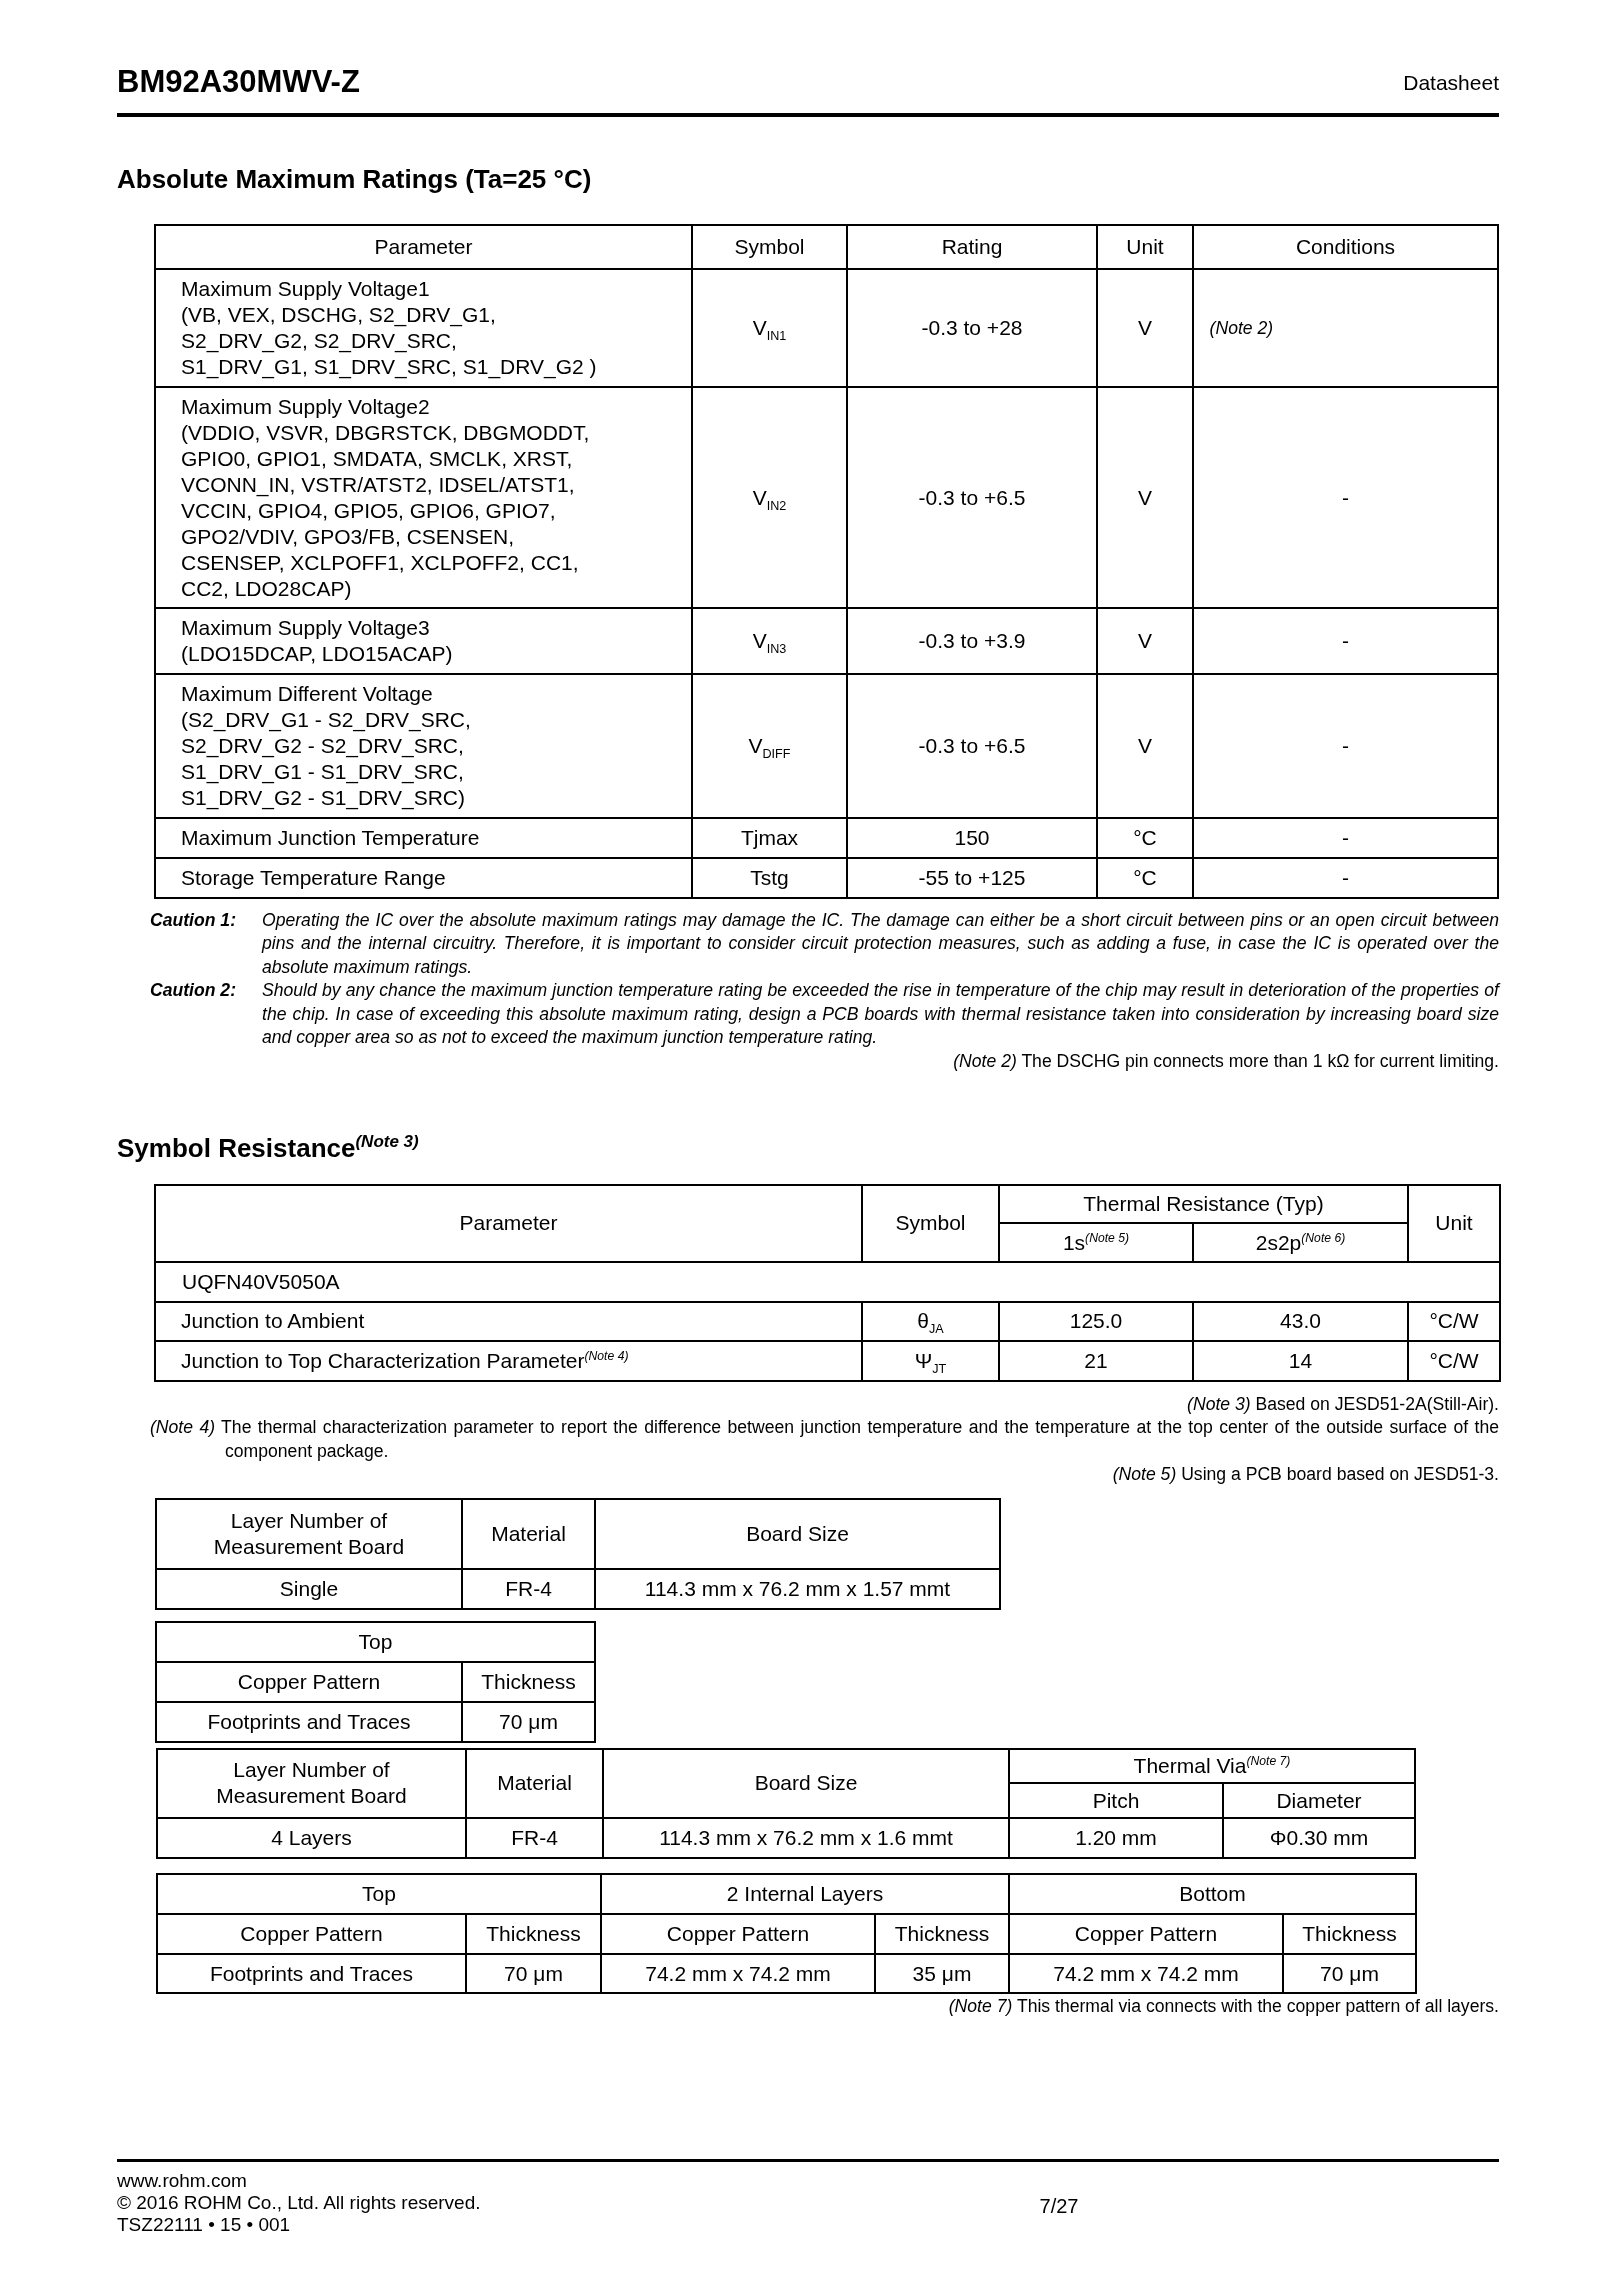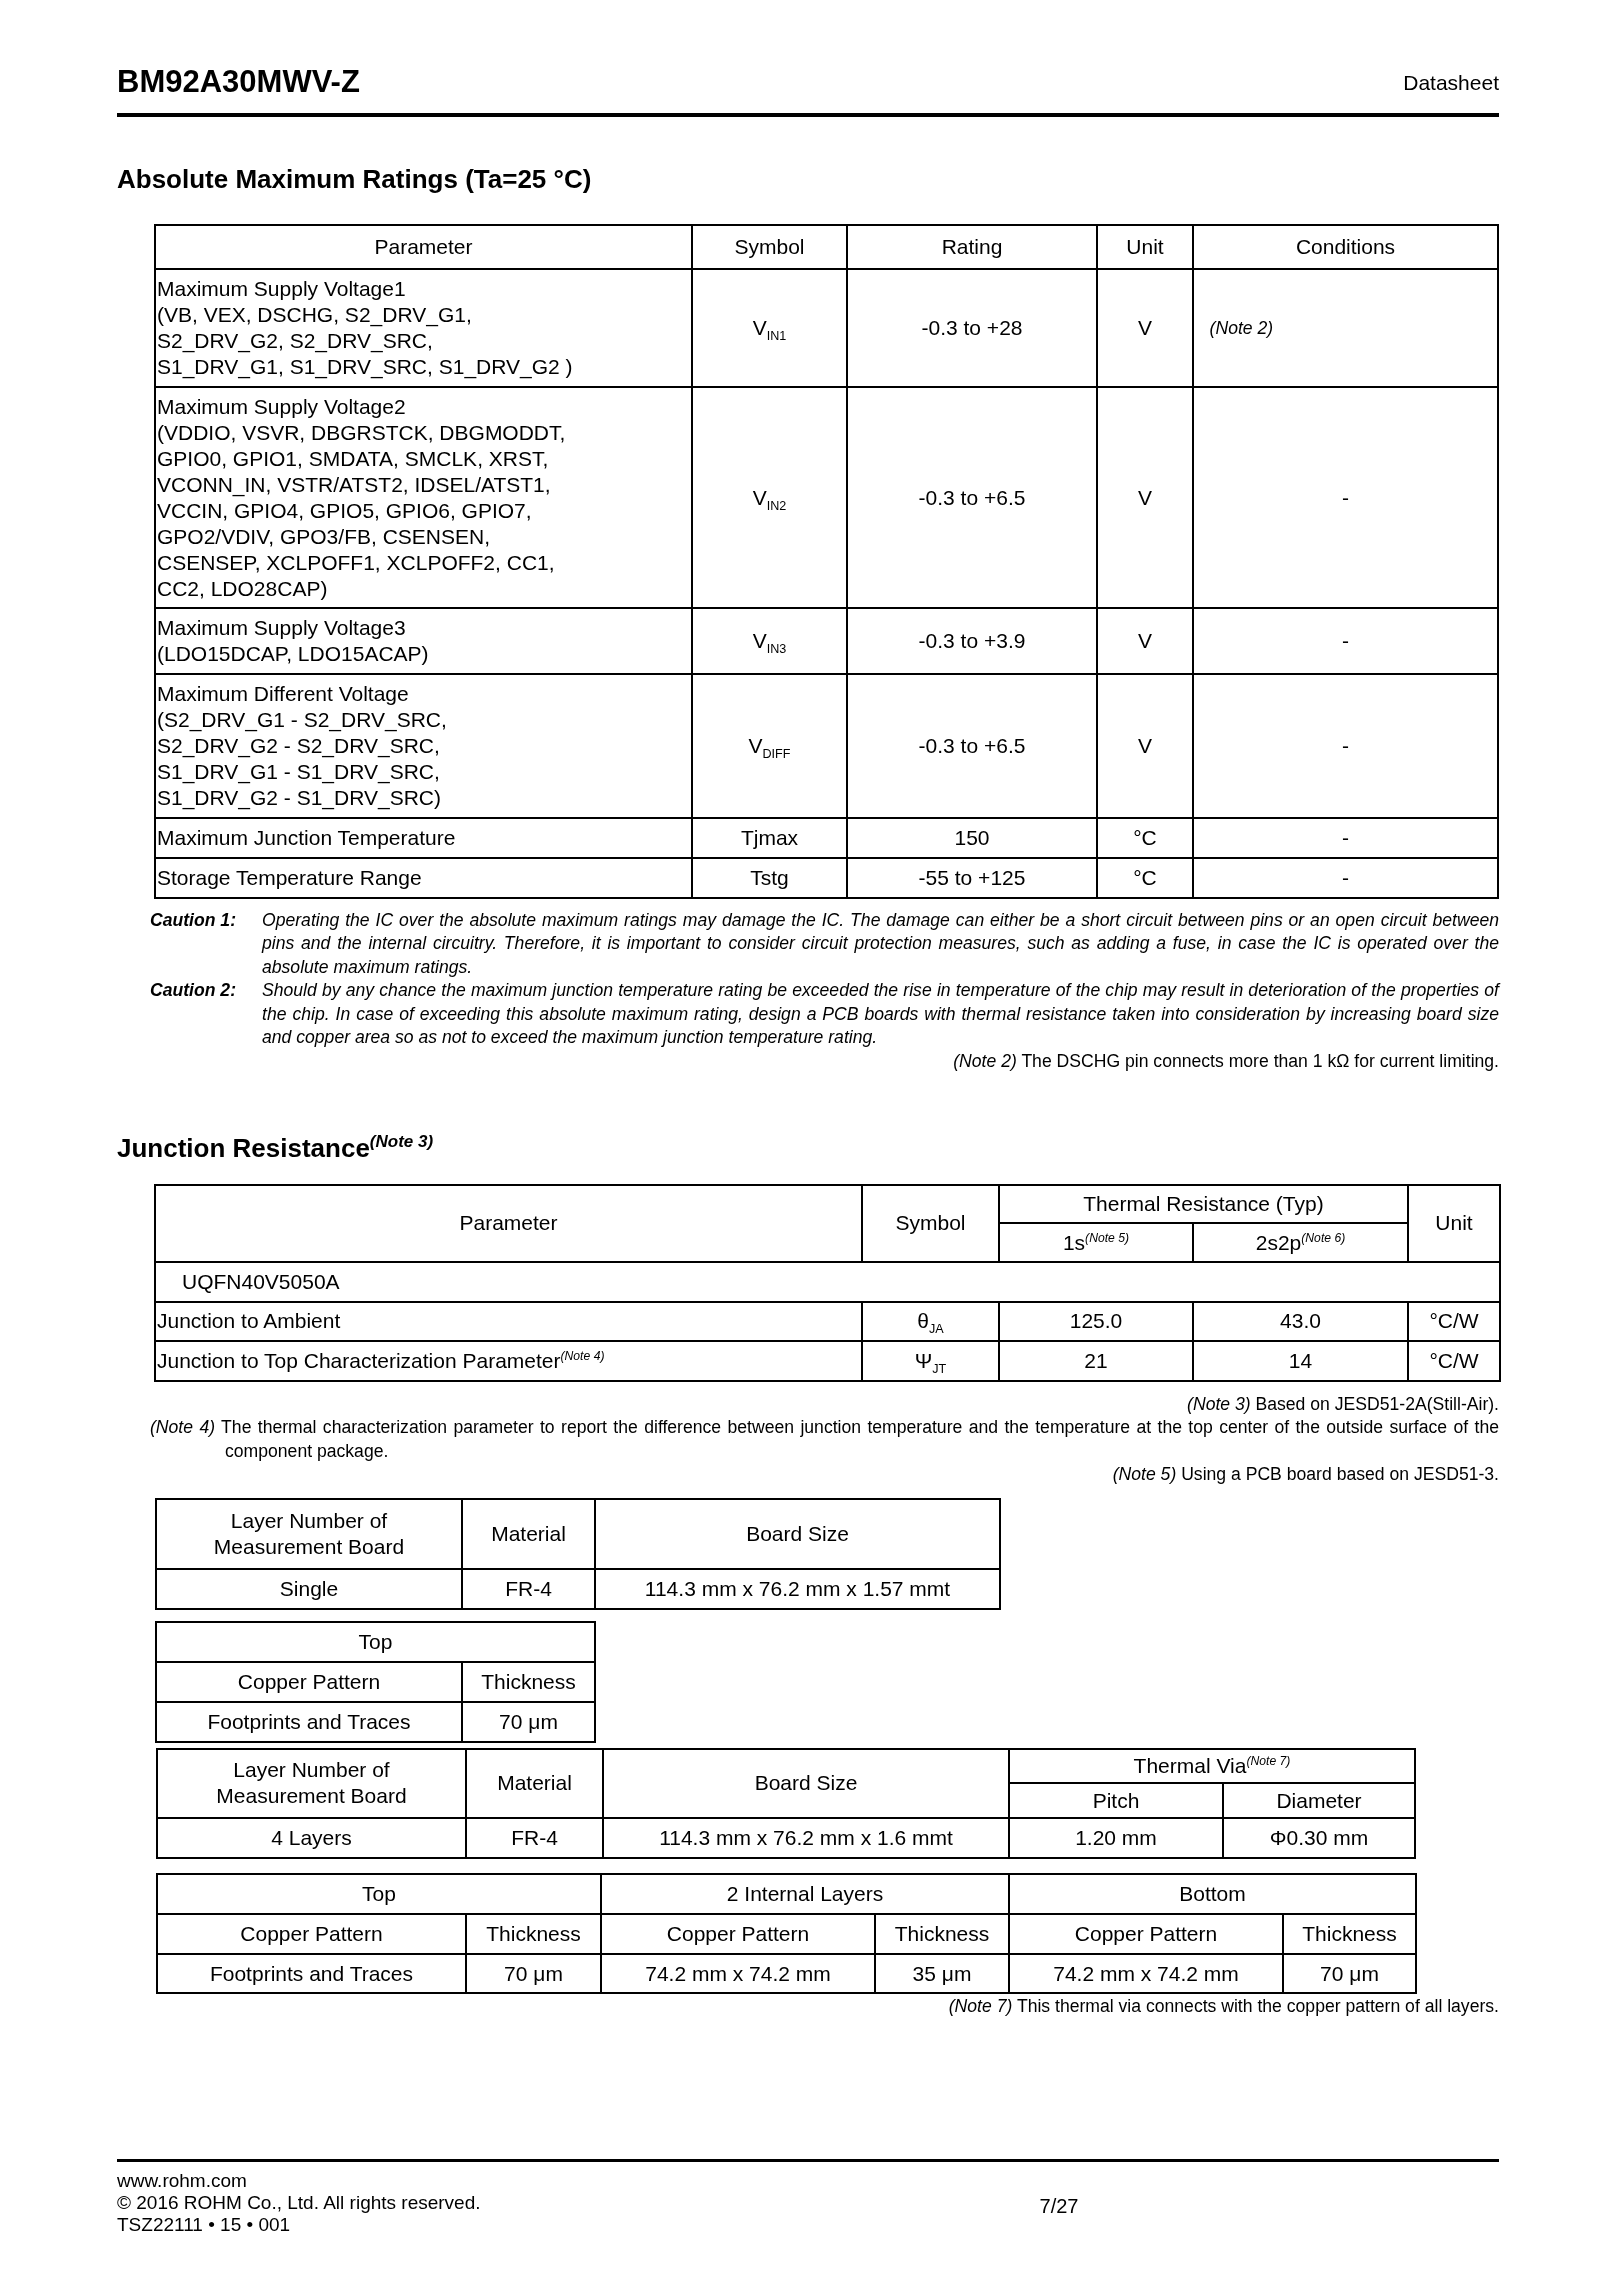--- a/index.html
+++ b/index.html
@@ -39,21 +39,21 @@
     font-size: 21px;
     line-height: 26px;
     font-weight: normal;
     padding: 5.9px 9px;
     text-align: center;
     vertical-align: middle;
     overflow: hidden;
   }
   thead th { padding: 7.8px 6.5px; }
   .pre { white-space: pre-line; }
-  .param-cell { text-align: left; padding-left: 1px; }
+  .param-cell { text-align: left; padding-left: 25px; }
   .cell-note { font-size: 17.6px; font-style: italic; text-align: left; padding-left: 15.6px; }
   sub { font-size: 0.60em; line-height: 0; }
   .supnote { font-size: 0.58em; font-style: italic; vertical-align: super; line-height: 0; }
 
   .abs-table     { width: 1343px; margin: 29px 0 0 37px; border-top-width: 4.6px; border-bottom-width: 3.3px; }
   .thermal-table { width: 1345px; margin: 19.6px 0 0 37px; border-top-width: 4.6px; border-bottom-width: 3.9px; }
   .thermal-table .group-head { padding: 5.2px 6.5px; }
   .thermal-table .sub-head   { padding: 5.2px 6.5px; }
   .pkg-row td { text-align: left; padding-left: 26px; }
 
@@ -186,21 +186,21 @@
       <div class="caution">
         <div class="caution-label">Caution 2:</div>
         <div class="caution-text">Should by any chance the maximum junction temperature rating be exceeded the rise in temperature of the chip may result in deterioration of the properties of the chip. In case of exceeding this absolute maximum rating, design a PCB boards with thermal resistance taken into consideration by increasing board size and copper area so as not to exceed the maximum junction temperature rating.</div>
       </div>
     </div>
     <div class="note-line">
       <span class="note-label">(Note 2)</span>
       <span>The DSCHG pin connects more than 1 kΩ for current limiting.</span>
     </div>
 
-    <div class="section-title mt-thermal"><span>Junction Resistance</span><span class="supnote">(Note 3)</span></div>
+    <div class="section-title mt-thermal"><span>Symbol Resistance</span><span class="supnote">(Note 3)</span></div>
 
     <table class="thermal-table">
       <colgroup>
           <col style="width:707px">
           <col style="width:137px">
           <col style="width:194px">
           <col style="width:215px">
           <col style="width:92px">
         </colgroup>
       <thead>

